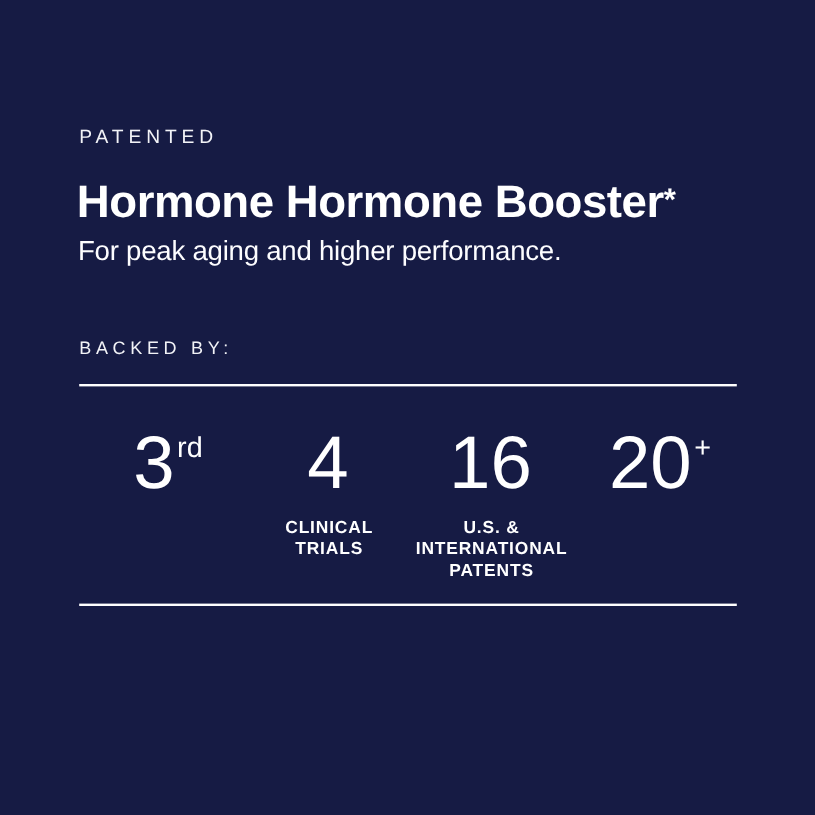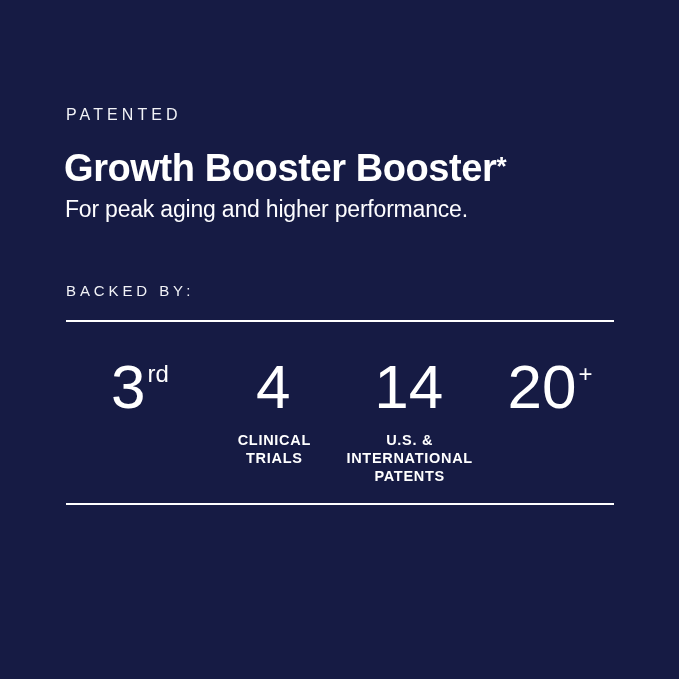--- a/index.html
+++ b/index.html
@@ -149,21 +149,21 @@
 </style>
 </head>
 <body>
 
 <div class="card">
   <div class="inner">
 
     <div class="eyebrow">PATENTED</div>
 
     <div class="headline">
-      <span>Growth Booster Booster</span><span class="star">*</span>
+      <span>Hormone Hormone Booster</span><span class="star">*</span>
     </div>
 
     <div class="subhead">For peak aging and higher performance.</div>
 
     <div class="backed-label">BACKED BY:</div>
 
     <div class="rule rule-top"></div>
 
     <div class="stats">
 
@@ -178,21 +178,21 @@
           <span>4</span><span class="sup"></span>
         </div>
         <div class="stat-label">
           <span>CLINICAL</span>
           <span>TRIALS</span>
         </div>
       </div>
 
       <div class="stat stat-3">
         <div class="stat-number">
-          <span>14</span><span class="sup"></span>
+          <span>16</span><span class="sup"></span>
         </div>
         <div class="stat-label">
           <span>U.S. &amp;</span>
           <span>INTERNATIONAL</span>
           <span>PATENTS</span>
         </div>
       </div>
 
       <div class="stat stat-4">
         <div class="stat-number">

